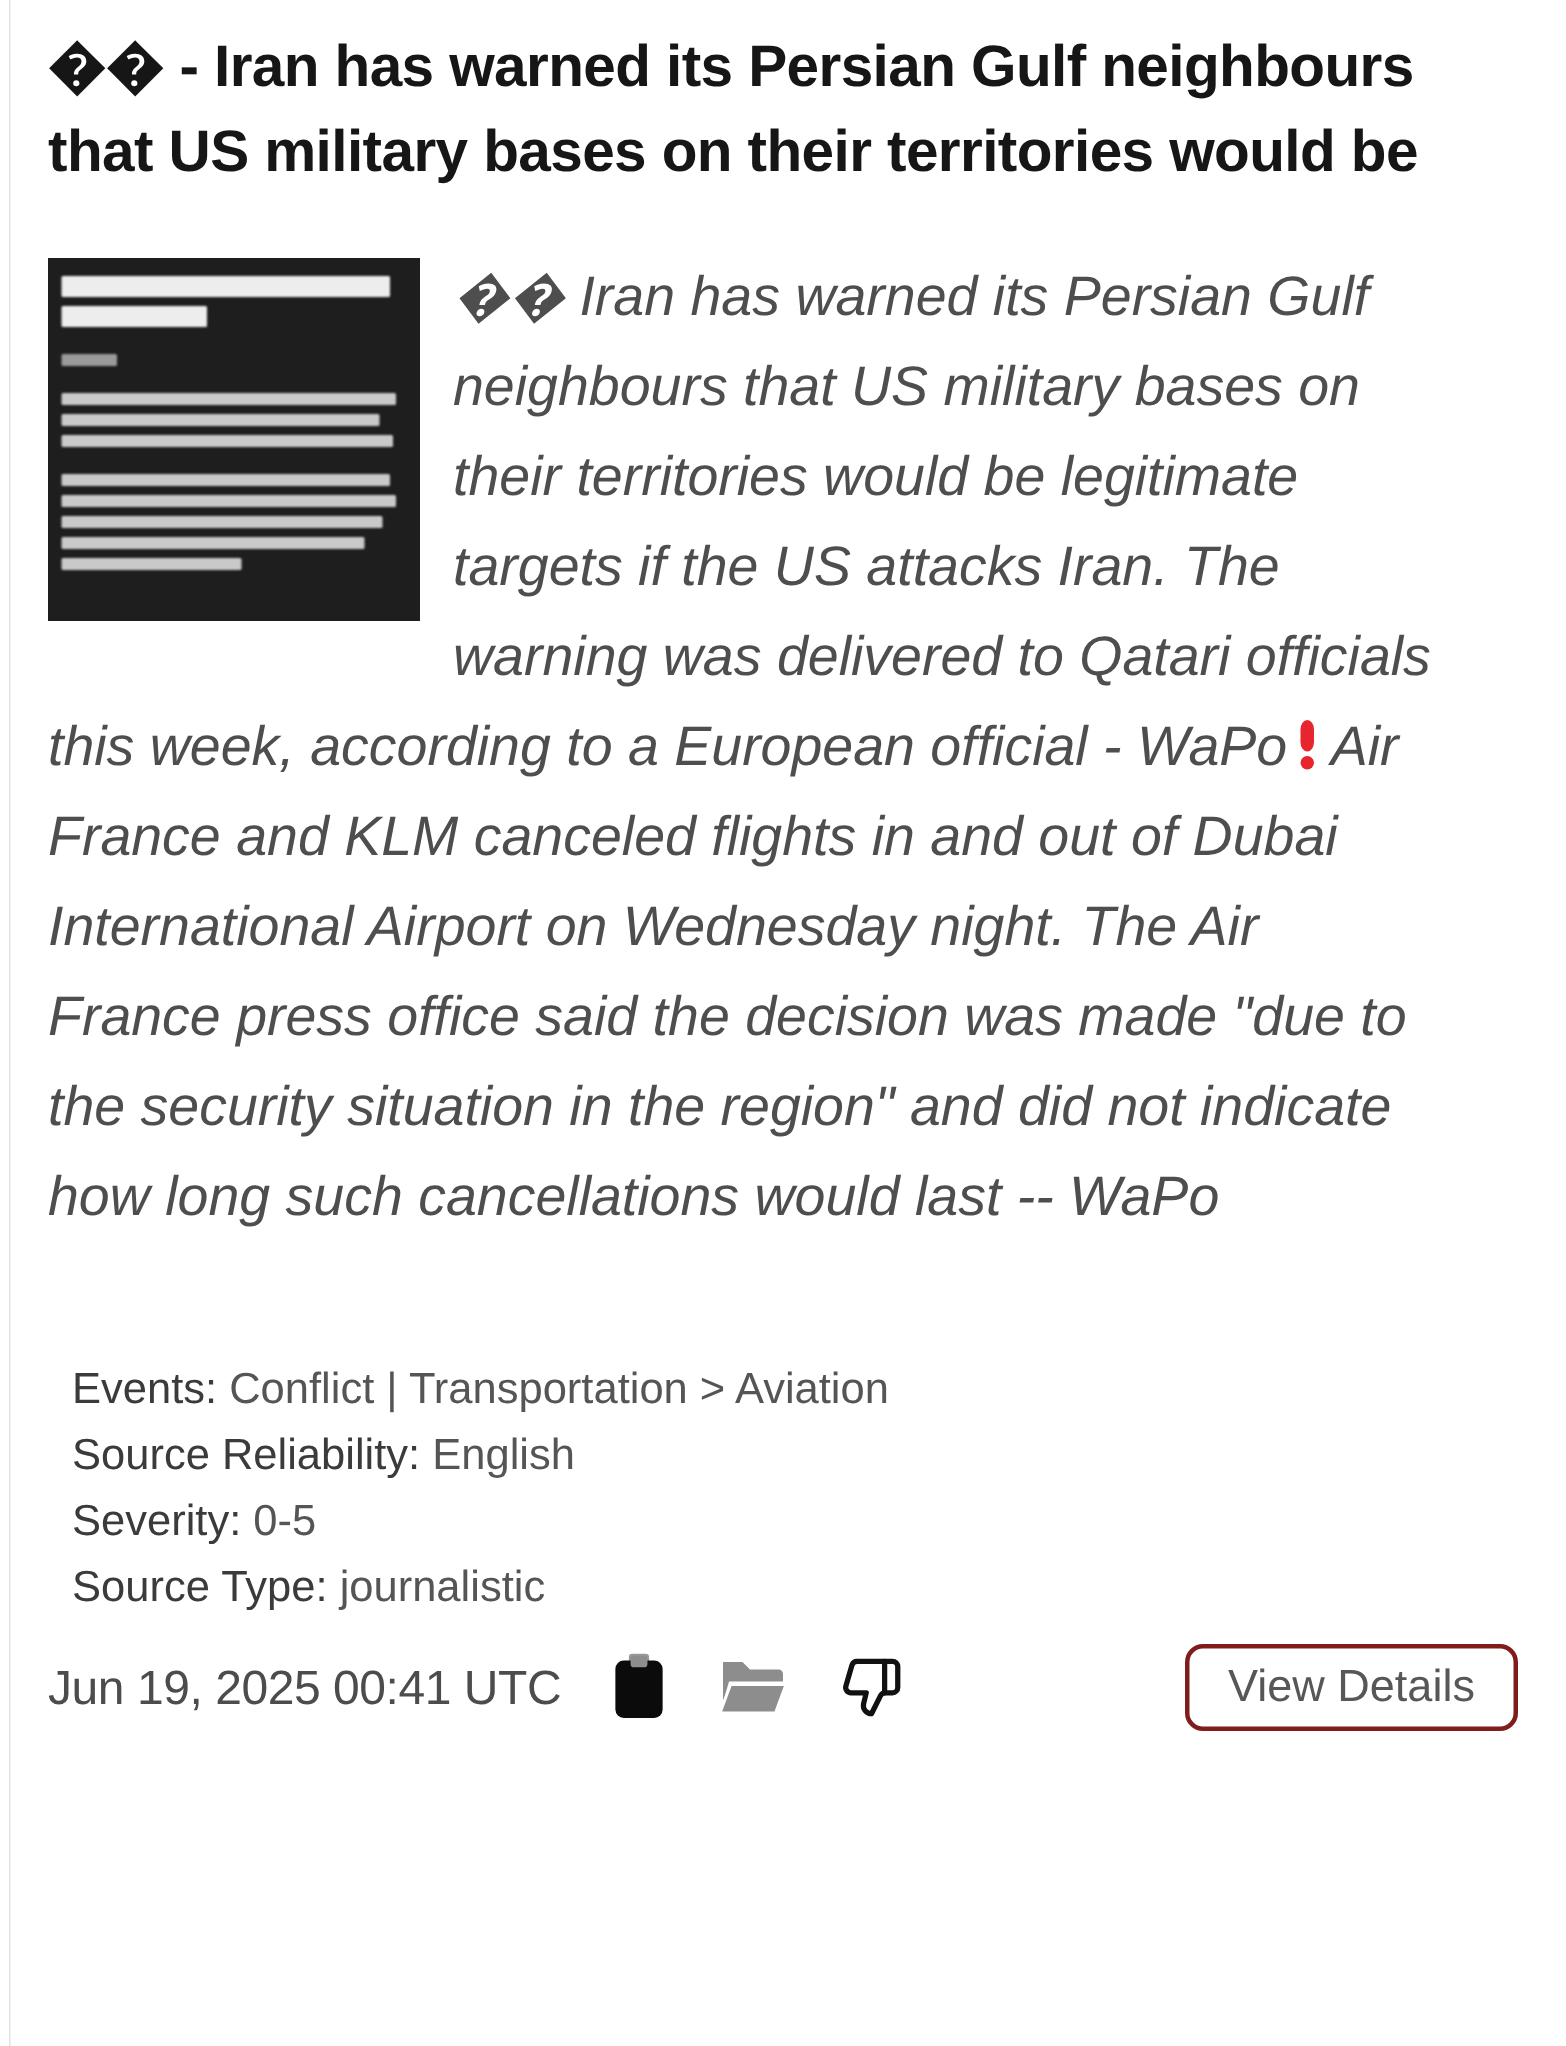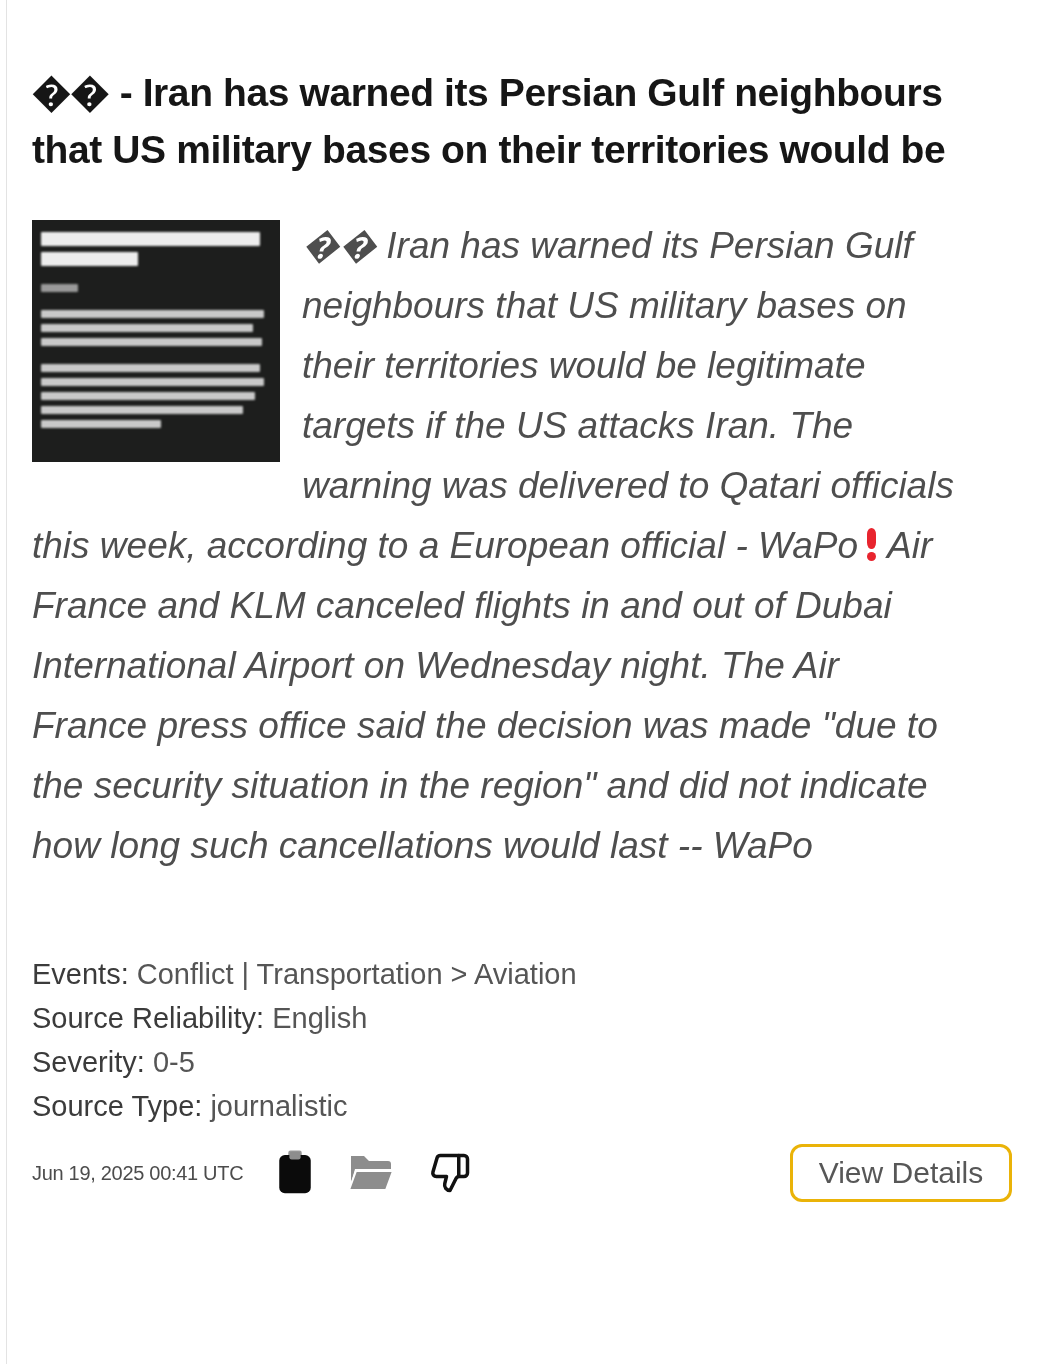--- a/index.html
+++ b/index.html
@@ -27,21 +27,20 @@
   .content {
     padding: 16px 32px 0 32px;
   }
   .title {
     font-size: 39px;
     font-weight: 700;
     line-height: 57px;
     letter-spacing: -0.4px;
     color: #161616;
     width: 985px;
-    margin-top: 48px;
   }
   .article {
     margin-top: 38px;
     width: 925px;
   }
   .article::after {
     content: "";
     display: block;
     clear: both;
   }
@@ -95,20 +94,21 @@
     position: absolute;
     left: 4px;
     bottom: 2px;
     width: 9px;
     height: 9px;
     border-radius: 50%;
     background: #e8242e;
   }
   .meta-block {
     margin-top: 76px;
+    margin-left: 16px;
   }
   .meta-row {
     font-size: 29px;
     line-height: 44px;
     color: #555555;
   }
   .meta-label {
     color: #3b3b3b;
   }
   .link-row {
@@ -121,21 +121,21 @@
     text-decoration-thickness: 2px;
     text-underline-offset: 5px;
     cursor: pointer;
   }
   .footer {
     margin-top: 16px;
     display: flex;
     align-items: center;
   }
   .timestamp {
-    font-size: 20px;
+    font-size: 32px;
     color: #4c4c4c;
     letter-spacing: -0.3px;
     text-align: center;
   }
   .icon-row {
     display: flex;
     align-items: center;
     gap: 34px;
     margin-left: 34px;
   }
@@ -145,21 +145,21 @@
     padding: 0;
     cursor: pointer;
     display: flex;
     align-items: center;
   }
   .spacer { flex: 1; }
   .view-details {
     width: 222px;
     height: 58px;
     background: #ffffff;
-    border: 3px solid #eab308;
+    border: 3px solid #7f1d1d;
     border-radius: 12px;
     font-family: "Liberation Sans", sans-serif;
     font-size: 30px;
     color: #575757;
     cursor: pointer;
   }
 </style>
 </head>
 <body>
 

